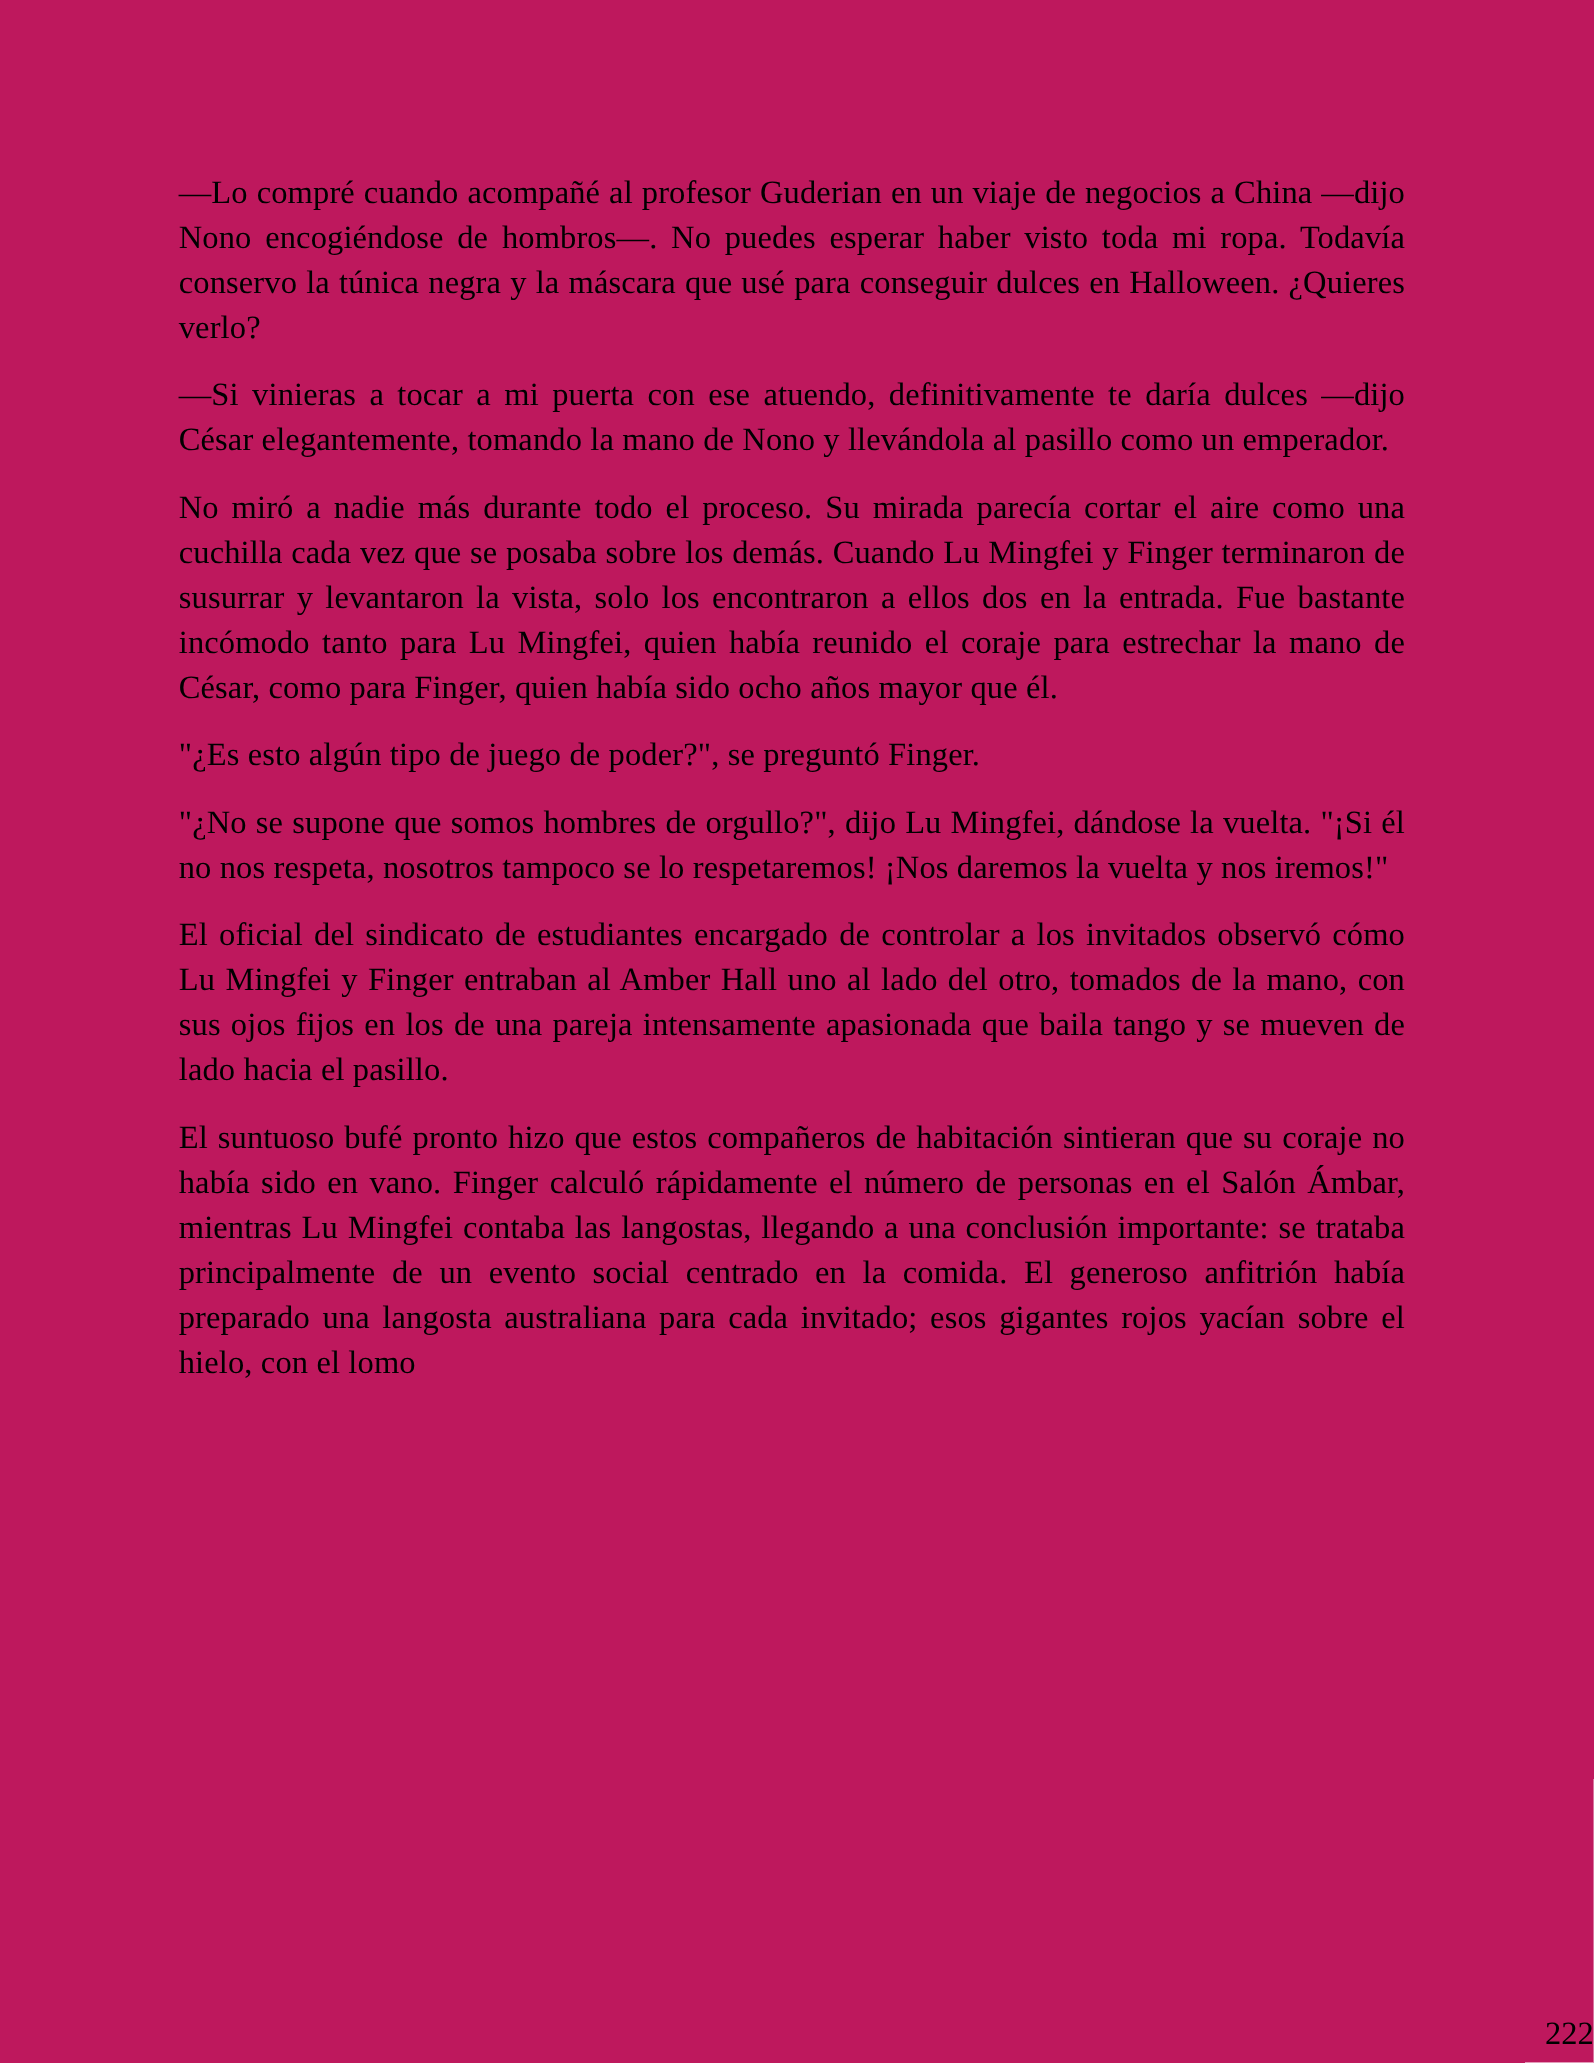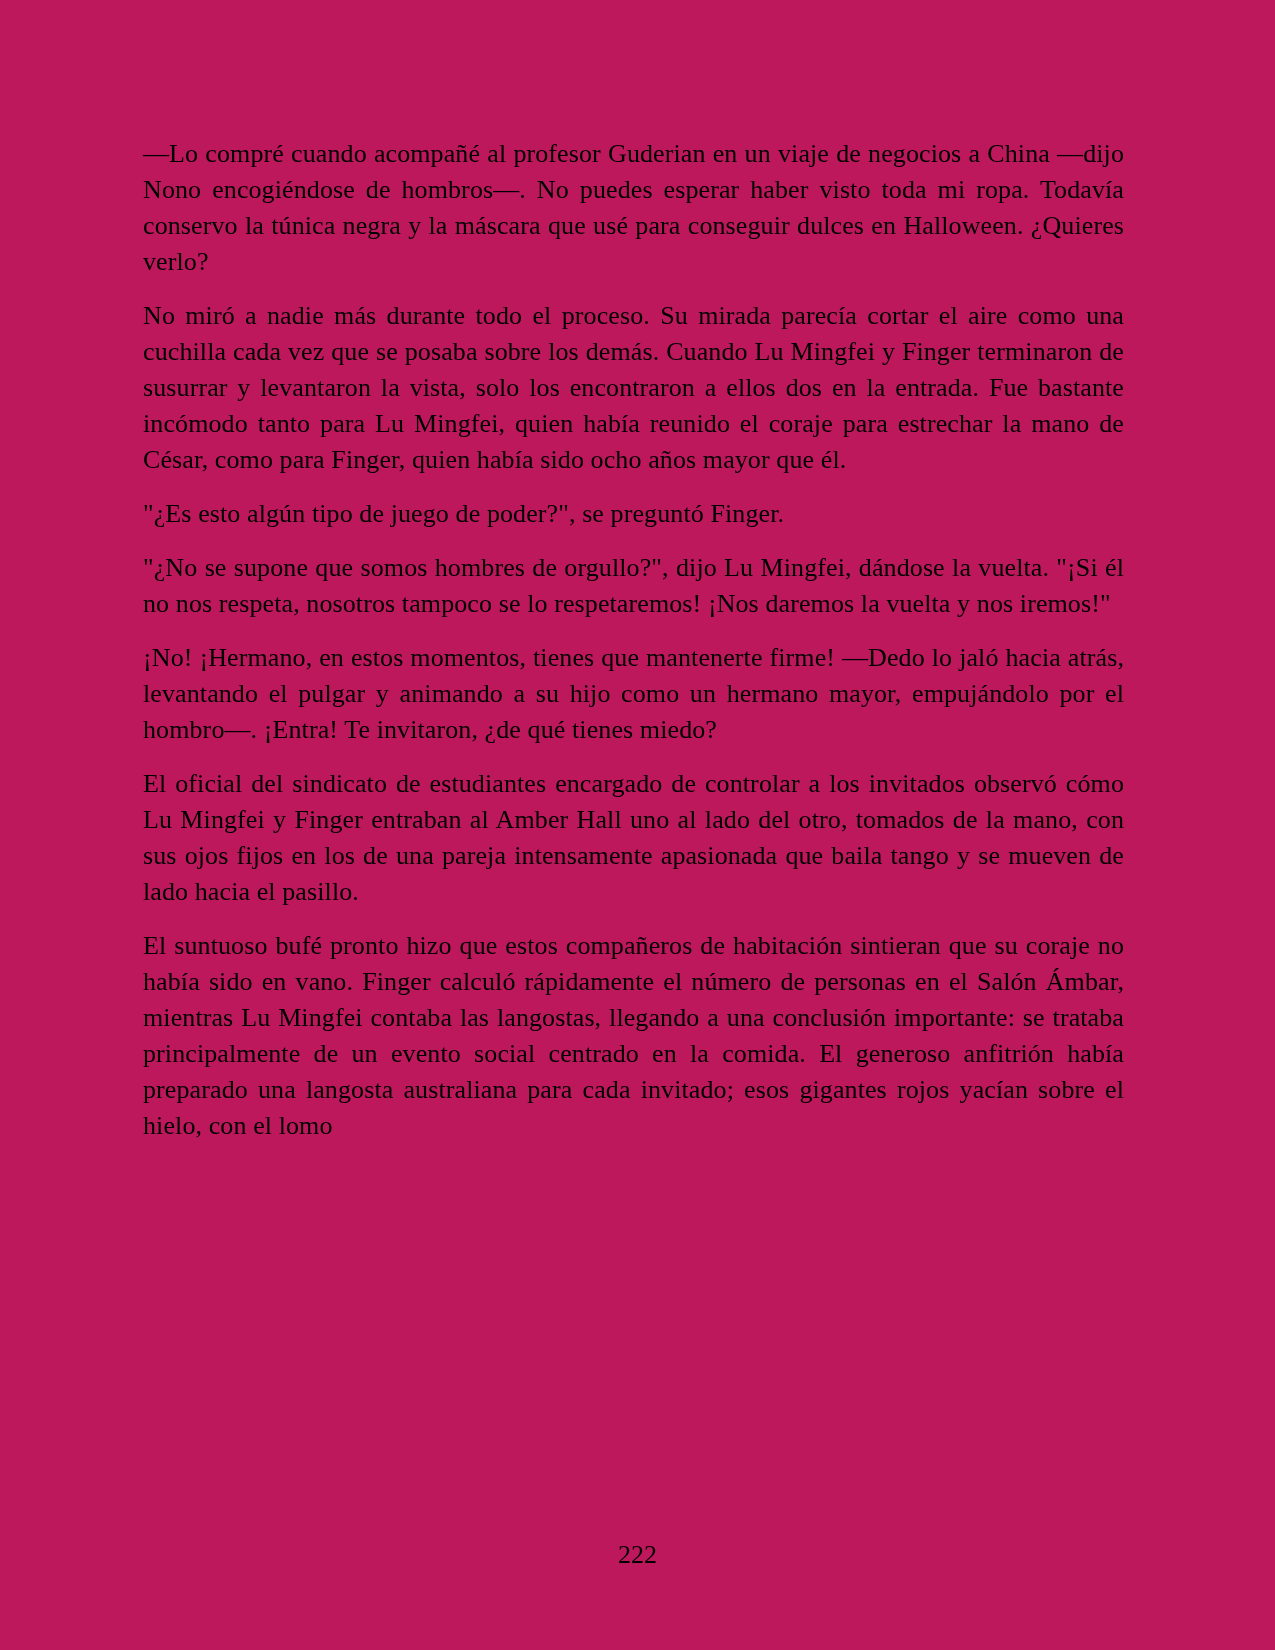--- a/index.html
+++ b/index.html
@@ -25,35 +25,35 @@
   .text-block p {
     margin: 0 0 18px 0;
     font-size: 26px;
     line-height: 36px;
     text-align: justify;
     text-justify: inter-word;
     letter-spacing: 0.1px;
   }
   .page-number {
     position: absolute;
-    top: 1537px;
+    top: 1609px;
     left: 0;
     width: 100%;
-    text-align: center;
+    text-align: right;
     font-size: 26px;
     line-height: 36px;
   }
 </style>
 </head>
 <body>
 
 <div class="page">
   <div class="text-block" id="text-block">
       <p>—Lo compré cuando acompañé al profesor Guderian en un viaje de negocios a China —dijo Nono encogiéndose de hombros—. No puedes esperar haber visto toda mi ropa. Todavía conservo la túnica negra y la máscara que usé para conseguir dulces en Halloween. ¿Quieres verlo?</p>
+      <p>—Si vinieras a tocar a mi puerta con ese atuendo, definitivamente te daría dulces —dijo César elegantemente, tomando la mano de Nono y llevándola al pasillo como un emperador.</p>
       <p>No miró a nadie más durante todo el proceso. Su mirada parecía cortar el aire como una cuchilla cada vez que se posaba sobre los demás. Cuando Lu Mingfei y Finger terminaron de susurrar y levantaron la vista, solo los encontraron a ellos dos en la entrada. Fue bastante incómodo tanto para Lu Mingfei, quien había reunido el coraje para estrechar la mano de César, como para Finger, quien había sido ocho años mayor que él.</p>
       <p>"¿Es esto algún tipo de juego de poder?", se preguntó Finger.</p>
       <p>"¿No se supone que somos hombres de orgullo?", dijo Lu Mingfei, dándose la vuelta. "¡Si él no nos respeta, nosotros tampoco se lo respetaremos! ¡Nos daremos la vuelta y nos iremos!"</p>
-      <p>¡No! ¡Hermano, en estos momentos, tienes que mantenerte firme! —Dedo lo jaló hacia atrás, levantando el pulgar y animando a su hijo como un hermano mayor, empujándolo por el hombro—. ¡Entra! Te invitaron, ¿de qué tienes miedo?</p>
       <p>El oficial del sindicato de estudiantes encargado de controlar a los invitados observó cómo Lu Mingfei y Finger entraban al Amber Hall uno al lado del otro, tomados de la mano, con sus ojos fijos en los de una pareja intensamente apasionada que baila tango y se mueven de lado hacia el pasillo.</p>
       <p>El suntuoso bufé pronto hizo que estos compañeros de habitación sintieran que su coraje no había sido en vano. Finger calculó rápidamente el número de personas en el Salón Ámbar, mientras Lu Mingfei contaba las langostas, llegando a una conclusión importante: se trataba principalmente de un evento social centrado en la comida. El generoso anfitrión había preparado una langosta australiana para cada invitado; esos gigantes rojos yacían sobre el hielo, con el lomo</p>
     </div>
   <div class="page-number">222</div>
 </div>
 
 </body></html>

